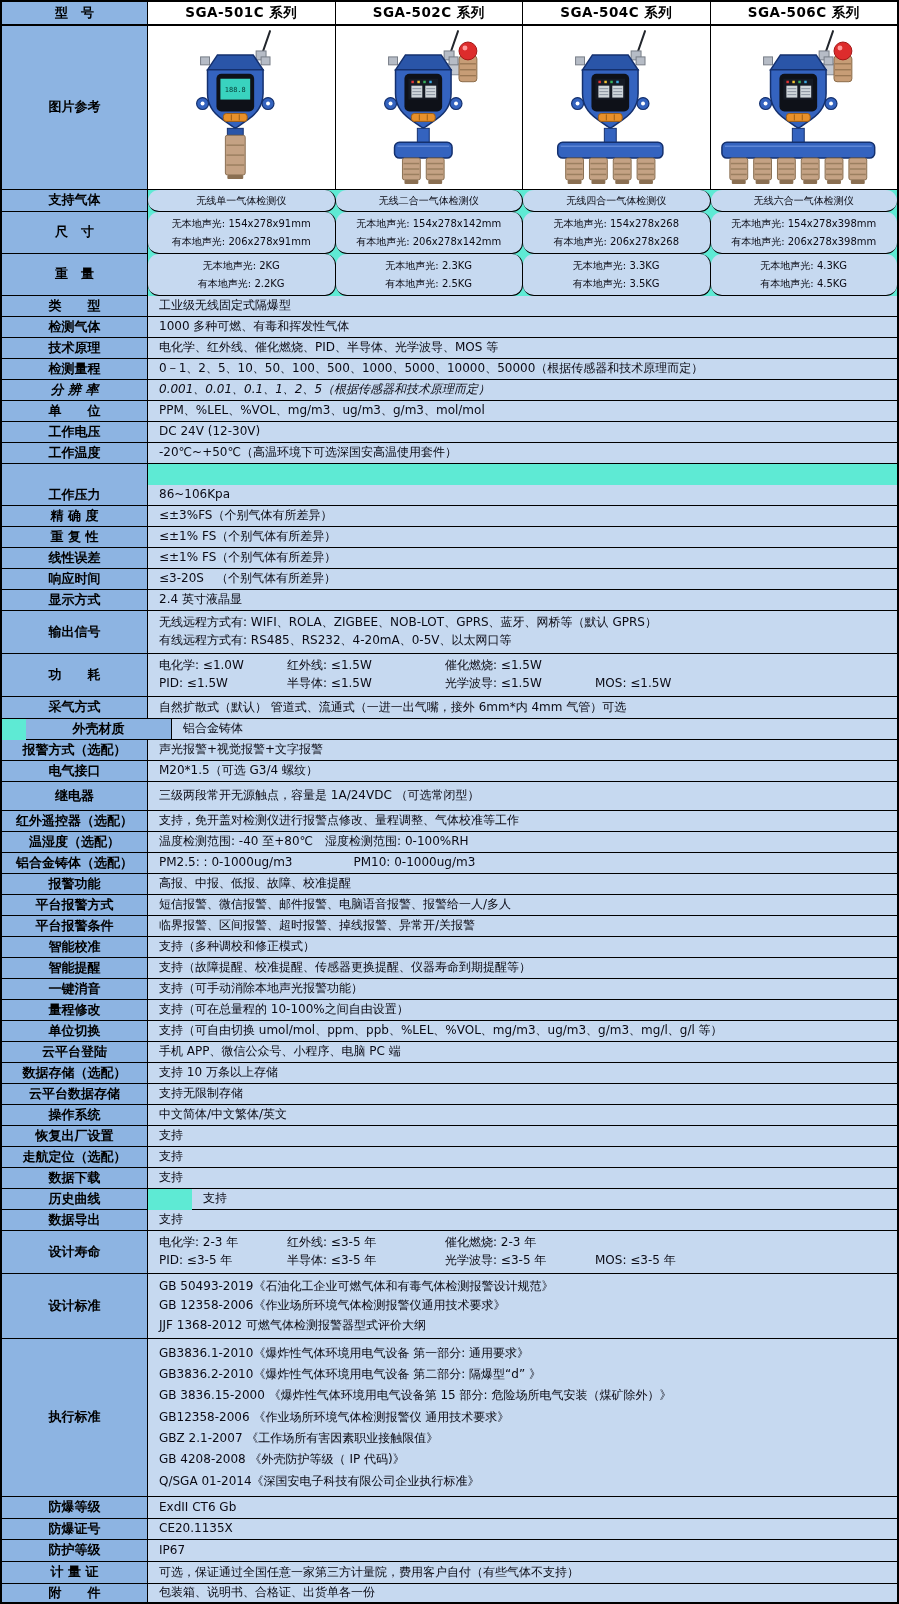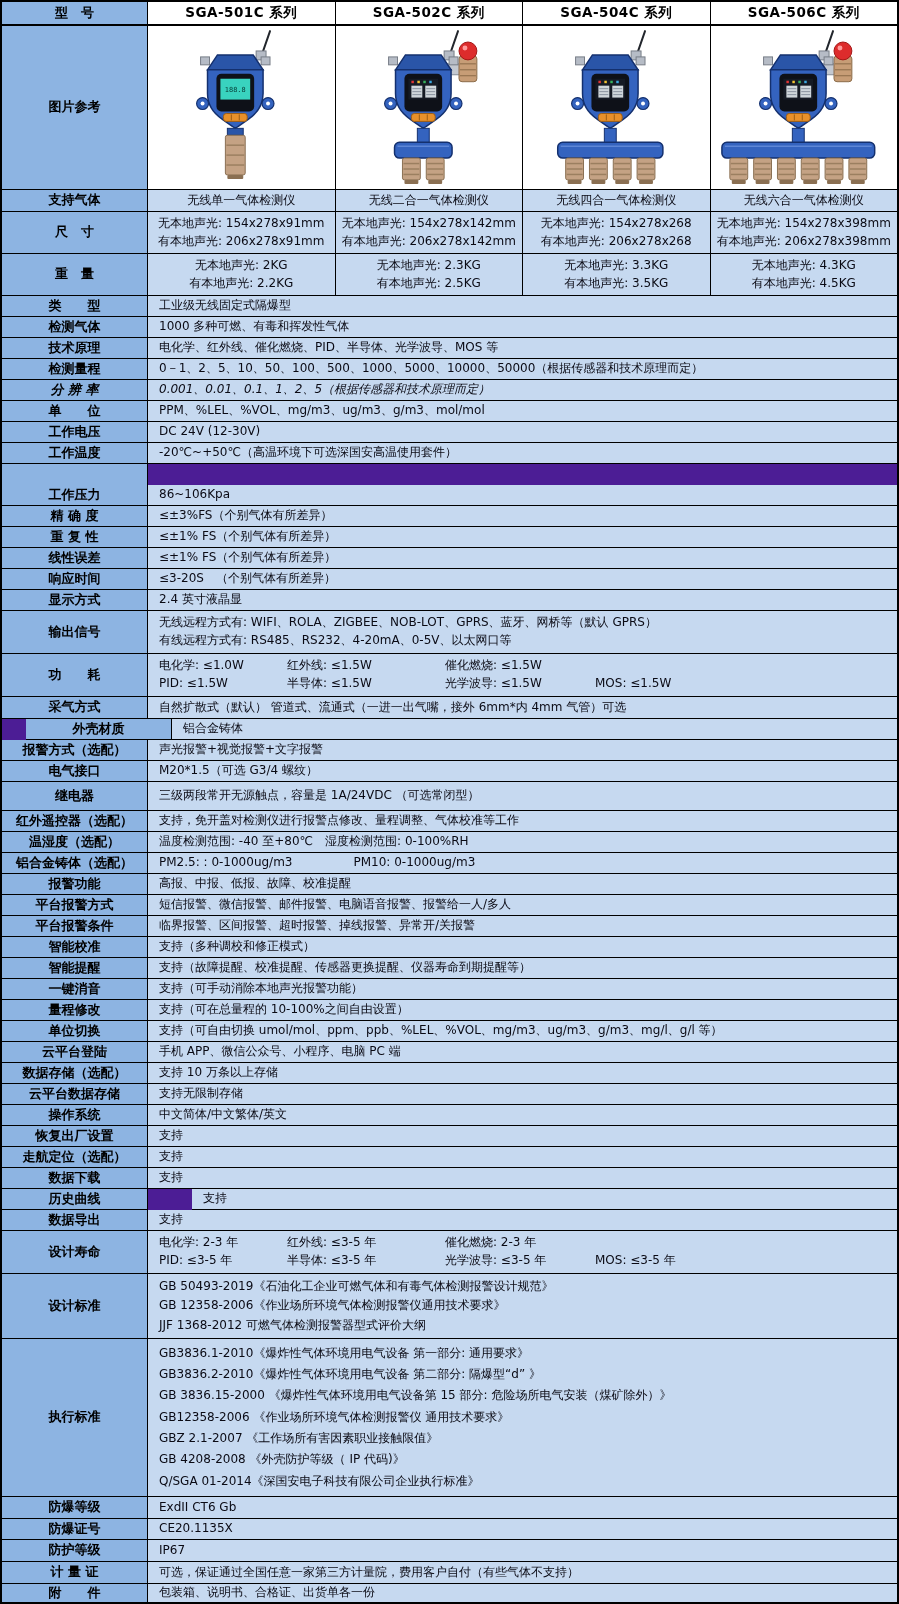--- a/index.html
+++ b/index.html
@@ -1,27 +1,27 @@
 <!DOCTYPE html>
 <html><head>
 <meta charset="utf-8">
 <style>
   html,body{margin:0;padding:0;background:#ffffff;}
   body{width:899px;height:1604px;font-family:"DejaVu Sans","Liberation Sans",sans-serif;}
-  #spec-table{width:899px;height:1604px;box-sizing:border-box;border:2px solid #000;display:flex;flex-direction:column;background:#4c1d95;}
+  #spec-table{width:899px;height:1604px;box-sizing:border-box;border:2px solid #000;display:flex;flex-direction:column;background:#5eead4;}
   .row{display:flex;flex-shrink:0;min-height:0;}
   .cell{box-sizing:border-box;border-right:1px solid #000;border-bottom:1px solid #000;overflow:hidden;}
   .row .cell:last-child{border-right:0;}
   .row:last-child .cell{border-bottom:0;}
   .label-cell{width:146px;flex:0 0 146px;background:#8db4e2;display:flex;align-items:center;justify-content:center;text-align:center;font-weight:bold;font-size:13px;color:#000;line-height:1.25;padding:0 4px;}
   .header-row .cell{border-bottom-width:2px;}
   .model-cell{flex:1;background:#ffffff;display:flex;align-items:center;justify-content:center;font-weight:bold;font-size:13.5px;color:#000;letter-spacing:.5px;}
   .device-cell{flex:1;background:#ffffff;display:flex;align-items:center;justify-content:center;}
   .device-cell svg{width:100%;height:100%;display:block;}
-  .pm-cell{flex:1;background:#c6d9f0;display:flex;flex-direction:column;align-items:center;justify-content:space-evenly;font-size:12px;color:#0a0a14;text-align:center;padding:1px 2px;}
+  .pm-cell{flex:1;background:#c6d9f0;display:flex;flex-direction:column;align-items:center;justify-content:space-evenly;font-size:10px;color:#0a0a14;text-align:center;padding:1px 2px;border-radius:11px;}
   .full-cell{flex:1;background:#c6d9f0;display:flex;flex-direction:column;justify-content:space-evenly;font-size:12px;color:#0a0a14;padding:1px 0 1px 11px;white-space:pre;}
   .line{line-height:1.3;white-space:pre;}
   .segline{display:flex;line-height:1.3;white-space:pre;}
   .seg{display:inline-block;}
   .seg-0{width:128px;}
   .seg-1{width:158px;}
   .seg-2{width:150px;}
 </style>
 </head>
 <body>

